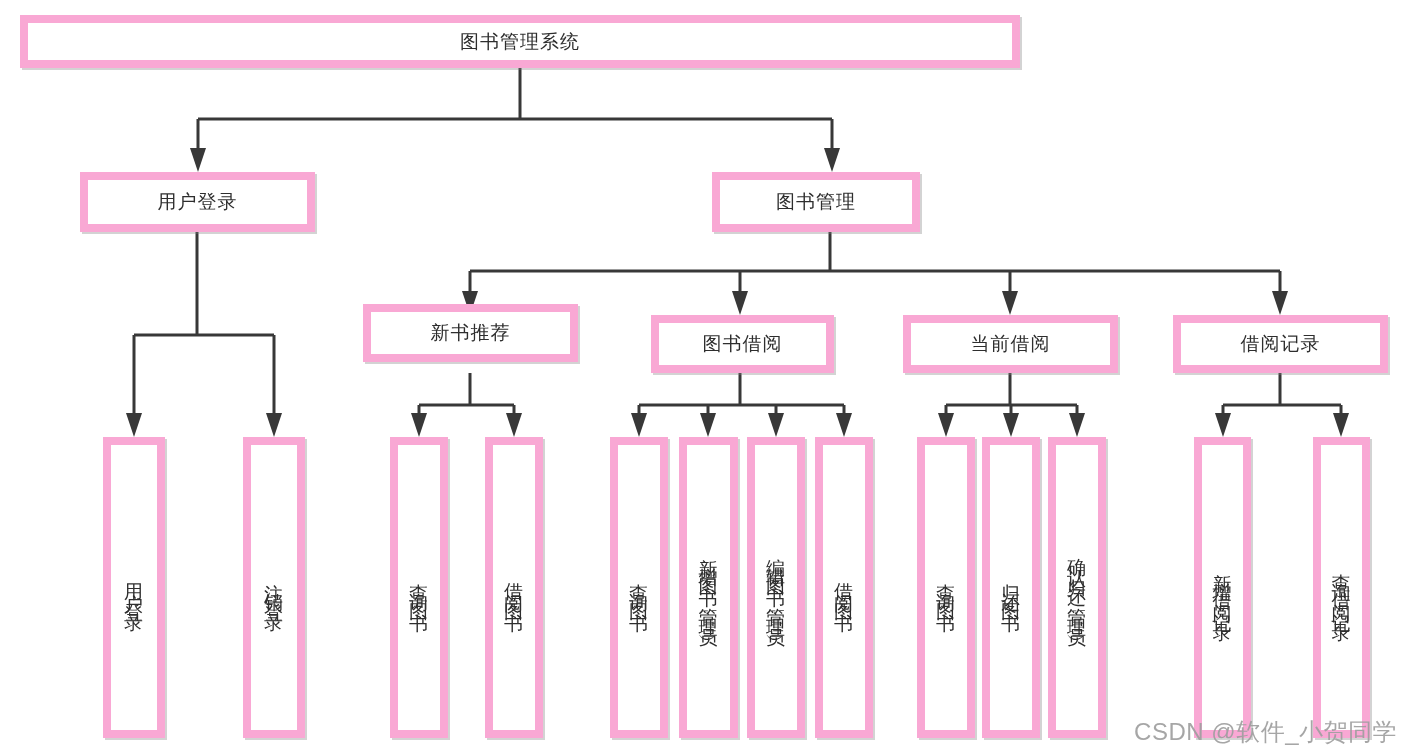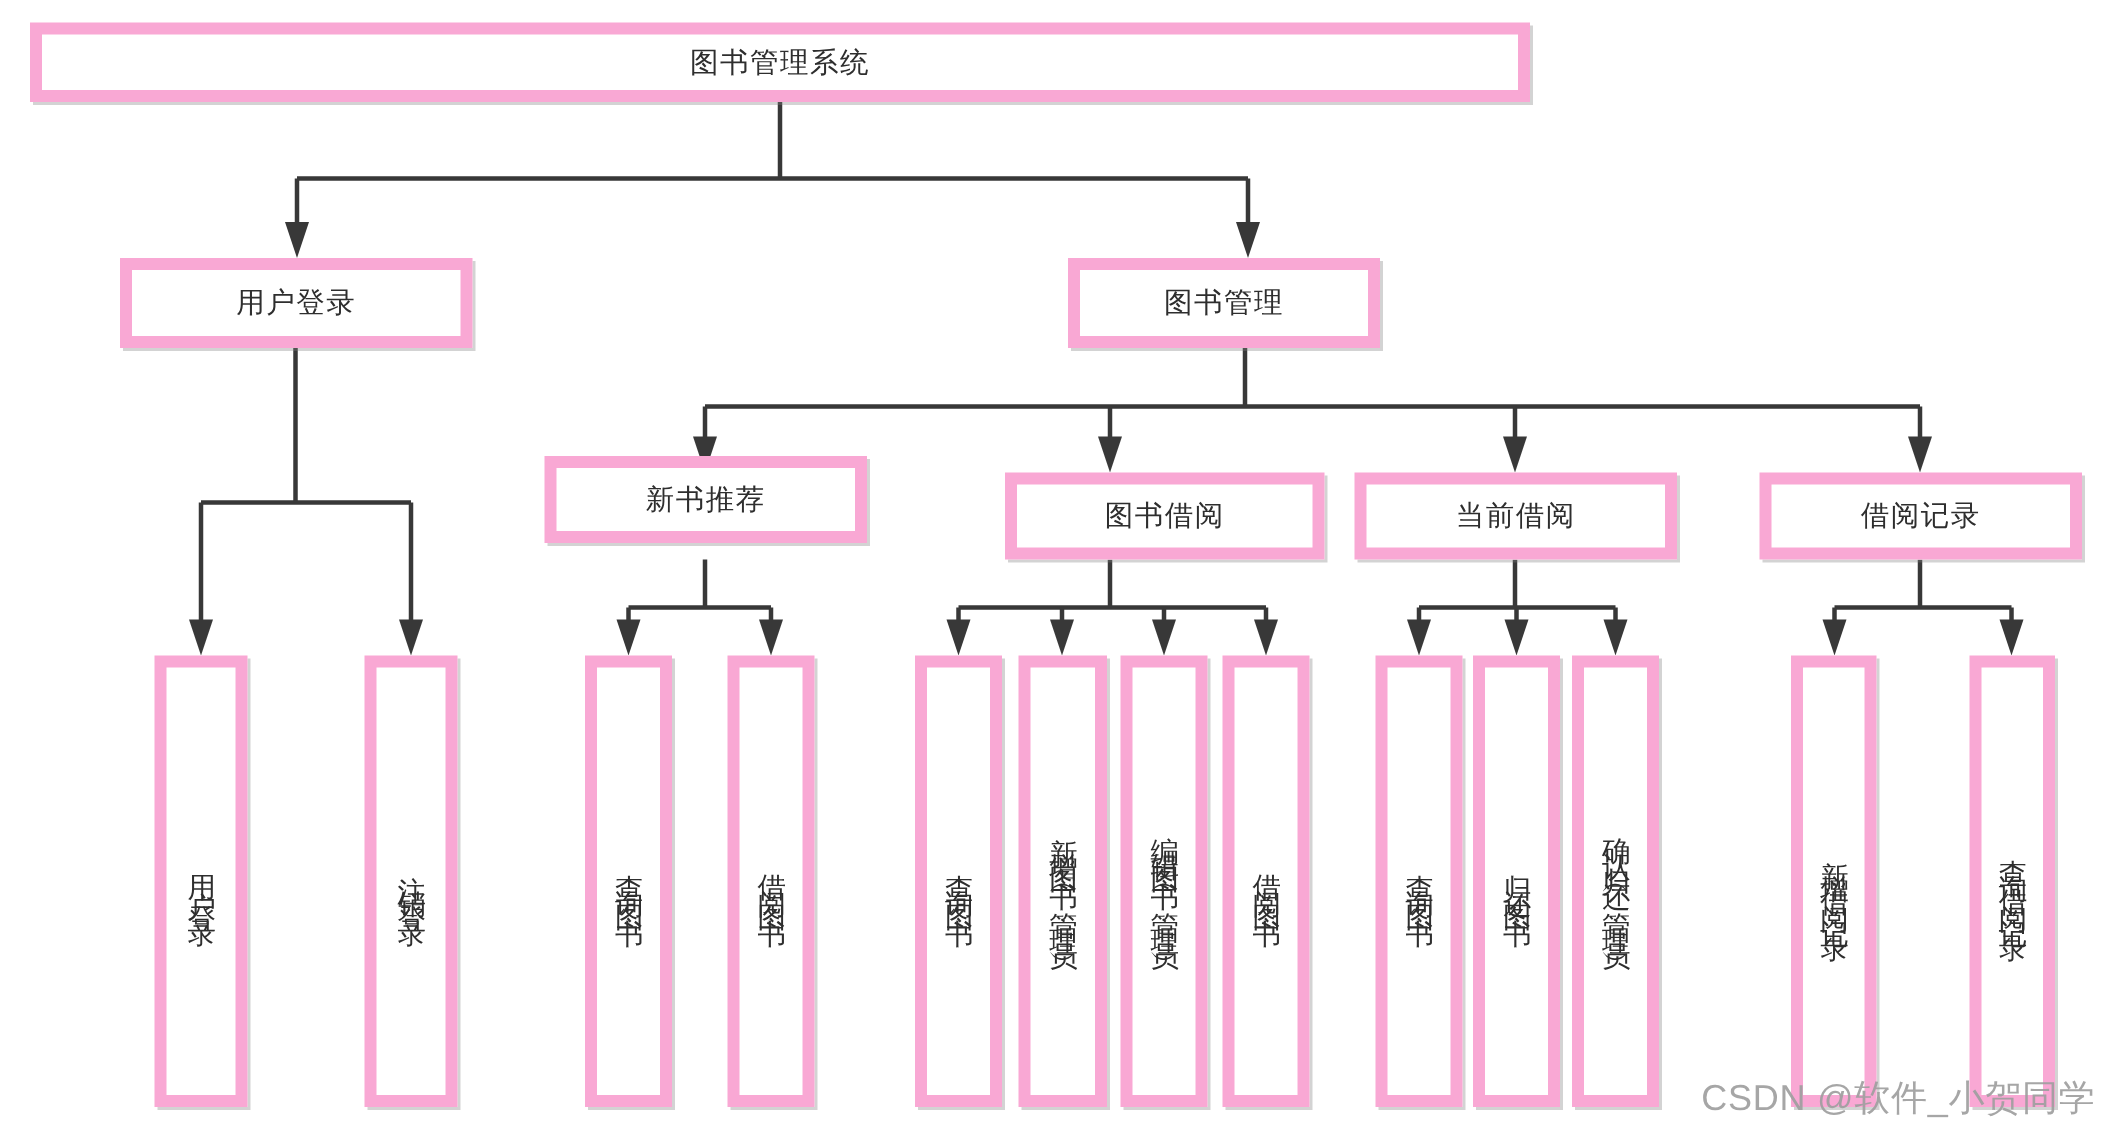--- a/index.html
+++ b/index.html
@@ -92,21 +92,21 @@
   <div class="box h" style="left:80px;top:172px;width:235px;height:60px">
     <span>用户登录</span>
   </div>
   <div class="box h" style="left:712px;top:172px;width:208px;height:60px">
     <span>图书管理</span>
   </div>
 
   <div class="box h" style="left:363px;top:304px;width:215px;height:58px">
     <span>新书推荐</span>
   </div>
-  <div class="box h" style="left:670px;top:315px;width:213px;height:58px">
+  <div class="box h" style="left:651px;top:315px;width:183px;height:58px">
     <span>图书借阅</span>
   </div>
   <div class="box h" style="left:1173px;top:315px;width:215px;height:58px">
     <span>借阅记录</span>
   </div>
   <div class="box h" style="left:903px;top:315px;width:215px;height:58px">
     <span>当前借阅</span>
   </div>
 
   <div class="box v" style="left:103px;top:437px;width:62px;height:301px">

